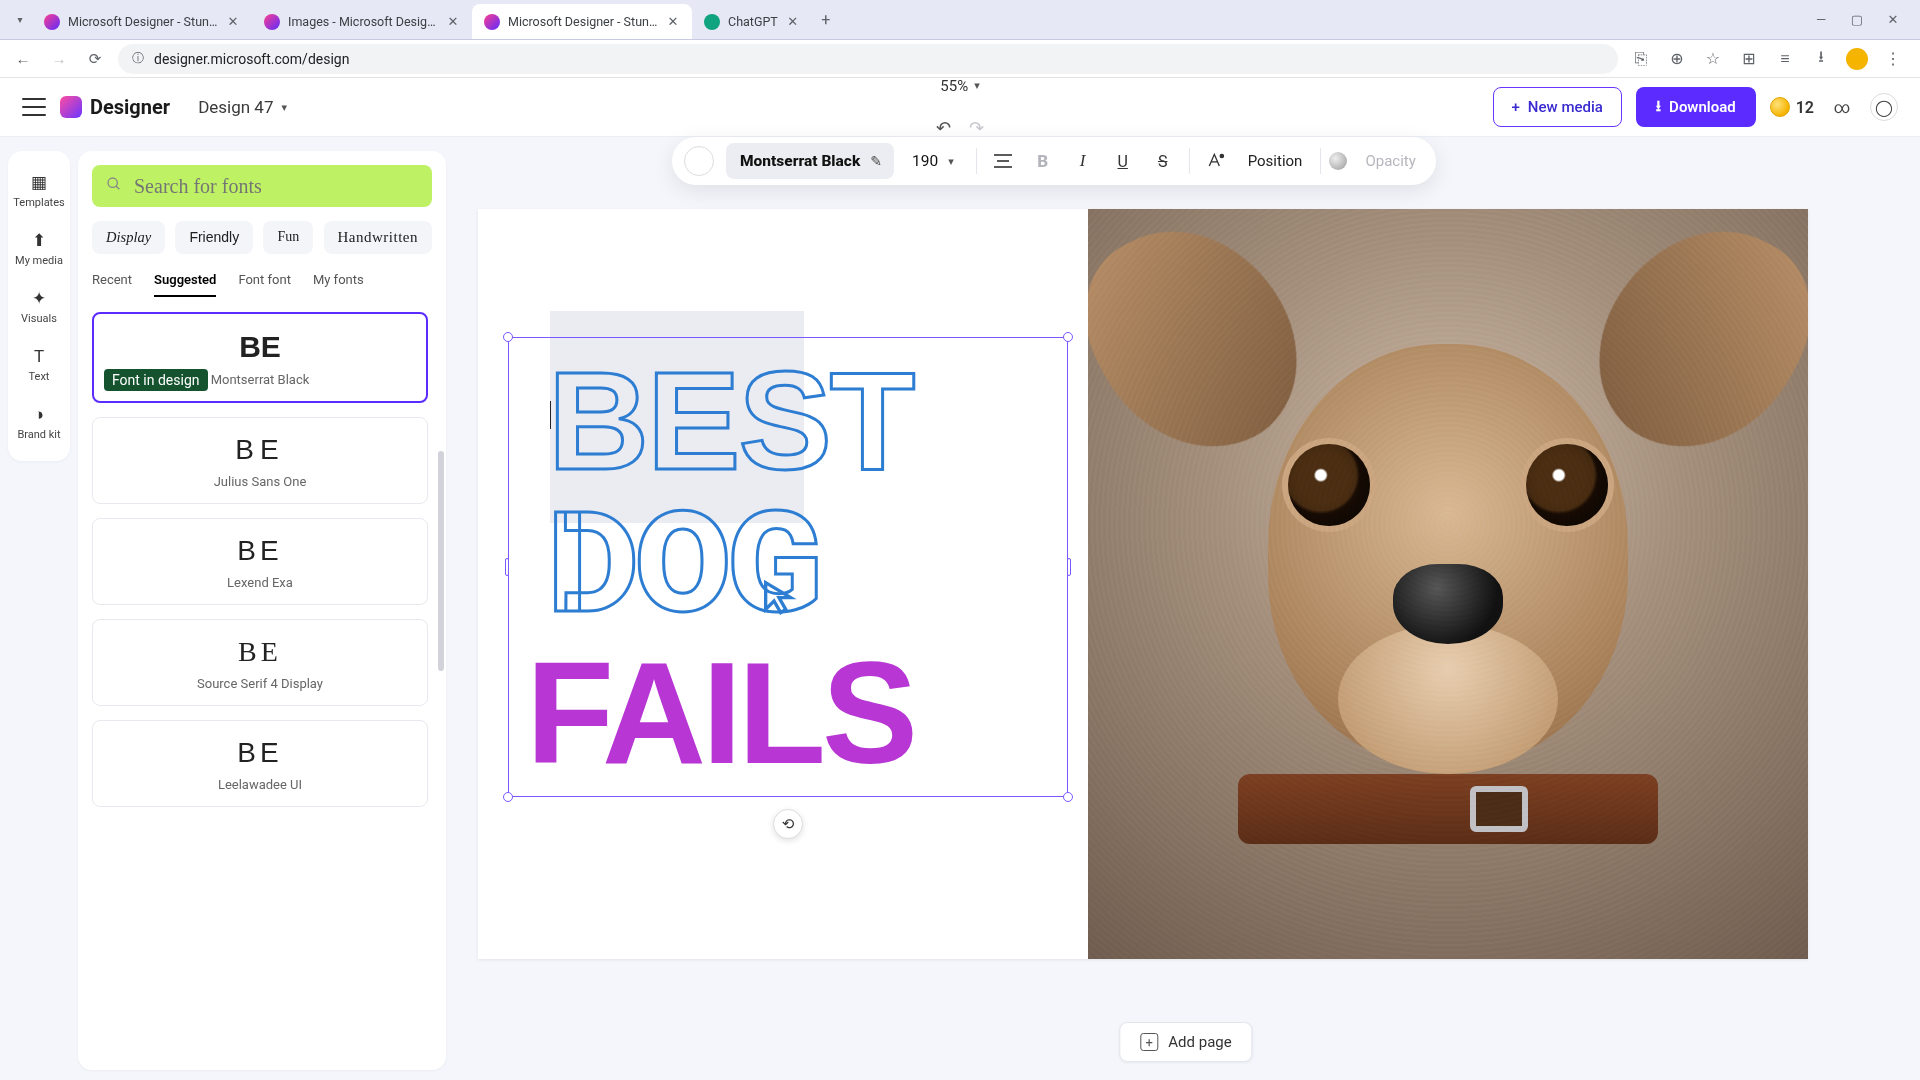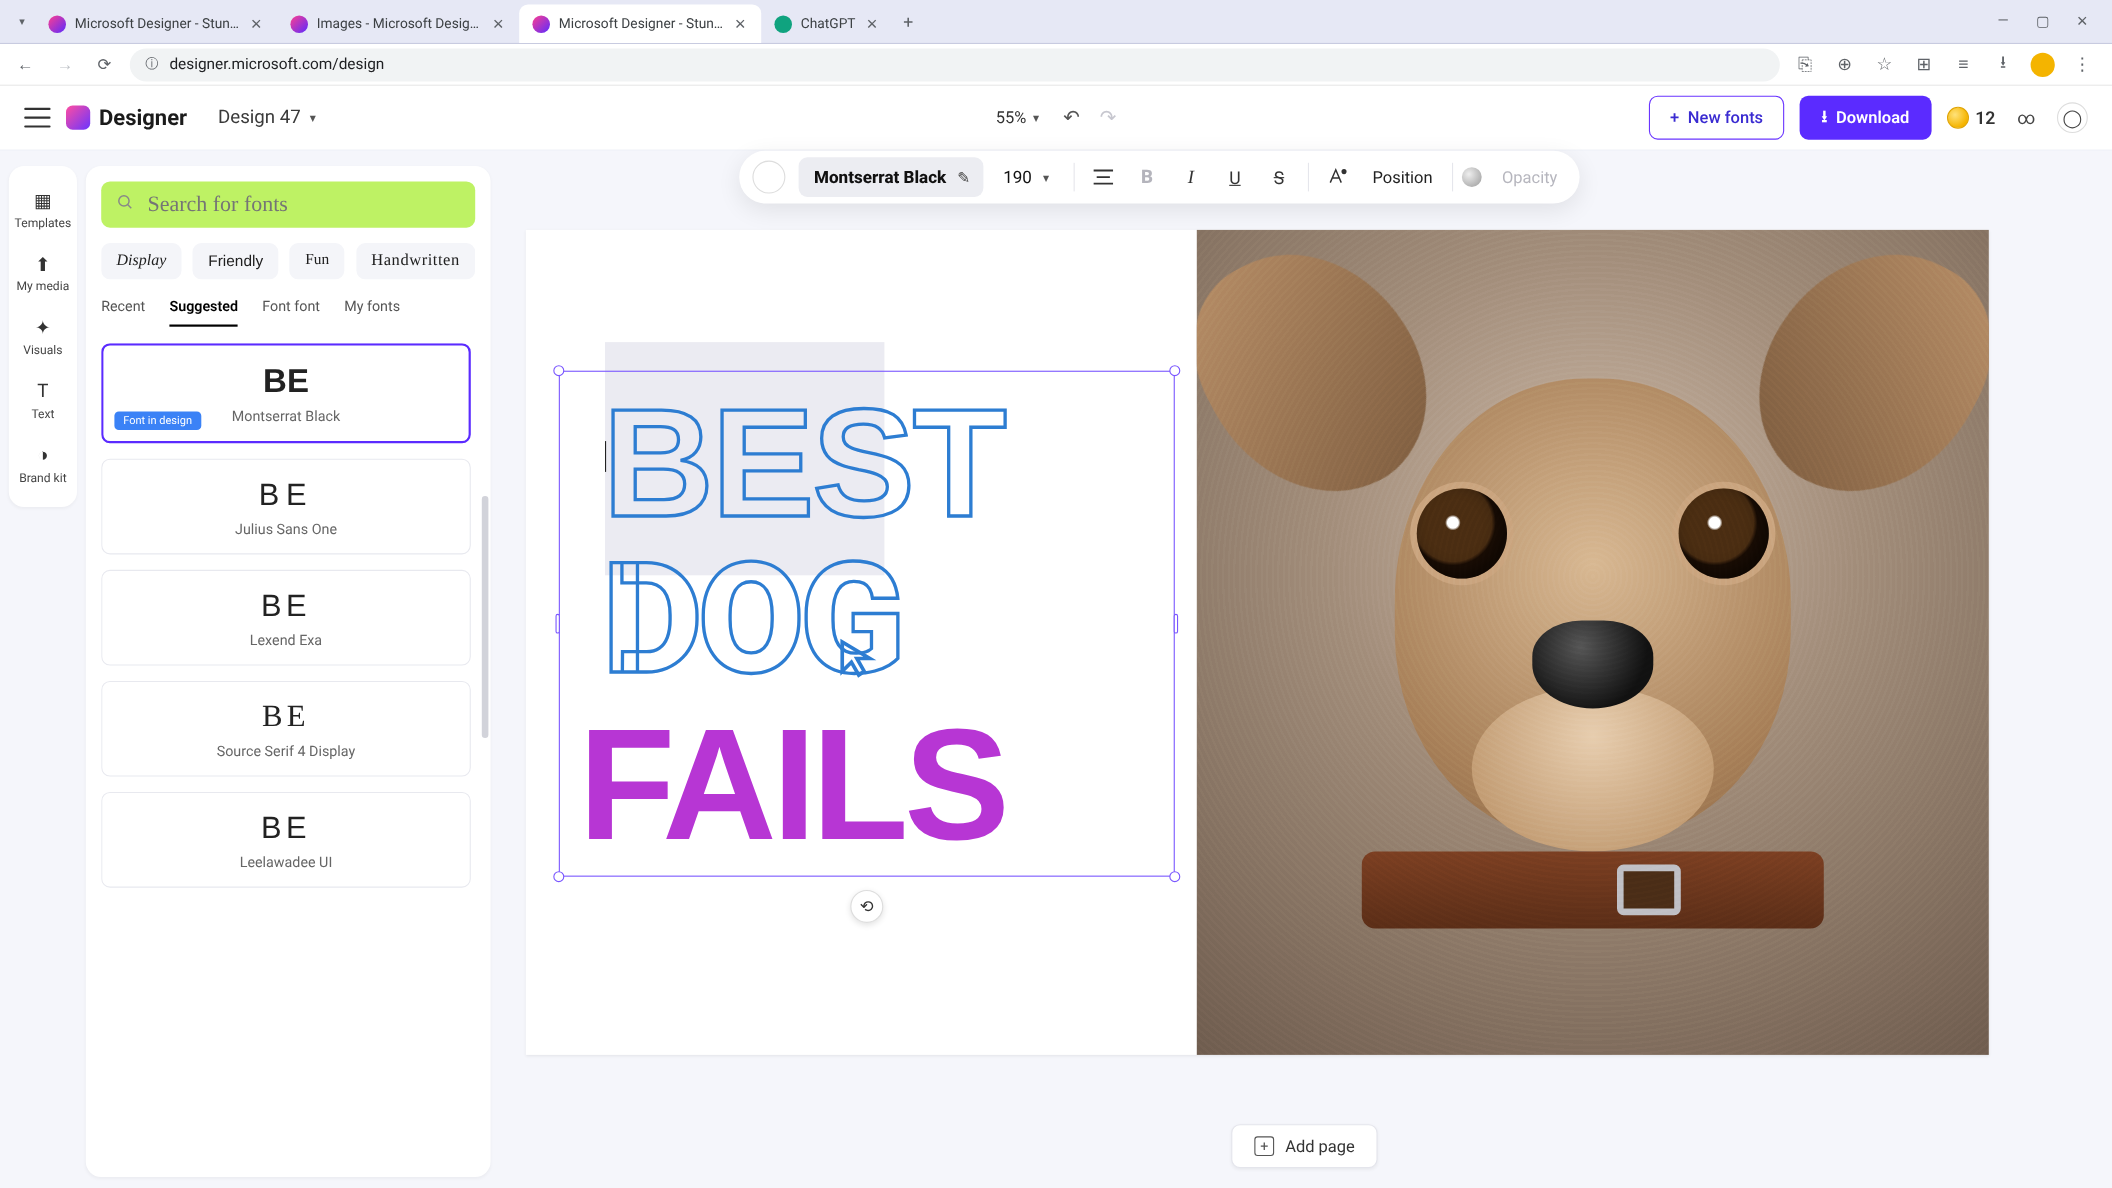--- a/index.html
+++ b/index.html
@@ -32,21 +32,21 @@
 
 .app-bar { background:#fff; height:59px; display:flex; align-items:center; padding: 0 22px; gap:14px; border-bottom:1px solid #eceef5; }
 .hamburger { width:24px; height:18px; display:flex; flex-direction:column; justify-content:space-between; cursor:pointer; }
 .hamburger span { height:2px; background:#323232; border-radius:1px; }
 .logo-wrap { display:flex; align-items:center; gap:8px; }
 .logo-mark { width:22px; height:22px; border-radius:6px; background:linear-gradient(135deg,#ff4da1,#6a35ff); }
 .logo-text { font-weight:700; font-size:20px; color:#1b1b1b; }
 .doc-name { display:flex; align-items:center; gap:8px; margin-left:14px; cursor:pointer; }
 .doc-name-text { font-size:17px; color:#3a3a3a; }
 .chev { font-size:11px; color:#555; }
-.zoom-group { margin-left:auto; margin-right:auto; display:flex; align-items:center; gap:22px; position:absolute; left:50%; transform:translateX(-50%); }
+.zoom-group { margin-left:auto; margin-right:auto; display:flex; align-items:center; gap:22px; position:absolute; left:50%; transform:translateX(-50%);flex-direction:column; }
 .zoom-sel { display:flex; align-items:center; gap:6px; font-size:15px; color:#333; cursor:pointer; }
 .undo-redo { display:flex; gap:18px; }
 .ur-btn { font-size:18px; cursor:pointer; color:#555; }
 .ur-btn.disabled { color:#c7c7cf; }
 .app-right { display:flex; align-items:center; gap:14px; margin-left:auto; }
 .btn-outline { height:40px; padding:0 18px; border:1px solid #6a35ff; color:#3a2bd1; border-radius:8px; display:flex; align-items:center; gap:8px; font-size:15px; font-weight:500; background:#fff; cursor:pointer; }
 .btn-fill { height:40px; padding:0 20px; background:#5b2bff; color:#fff; border-radius:8px; display:flex; align-items:center; gap:8px; font-size:15px; font-weight:600; cursor:pointer; border:none; }
 .coin { display:flex; align-items:center; gap:6px; font-size:16px; font-weight:600; color:#333; }
 .coin-ico { width:20px; height:20px; border-radius:50%; background:radial-gradient(circle at 35% 35%, #ffe27a, #f5b400 70%); border:1px solid #e0a300; }
 .top-ico { width:28px; height:28px; display:flex; align-items:center; justify-content:center; color:#444; cursor:pointer; border-radius:6px; }
@@ -79,21 +79,21 @@
 .font-list { margin-top:14px; overflow:auto; flex:1; padding-right:4px; }
 .font-card { border:1px solid #e8e9ef; border-radius:8px; padding:18px 14px 14px; margin-bottom:14px; text-align:center; cursor:pointer; position:relative; background:#fff; }
 .font-card.selected { border:2px solid #5b2bff; }
 .font-sample { font-size:28px; color:#222; letter-spacing:2px; line-height:1; }
 .font-sample.mblack { font-weight:900; font-family:Arial; letter-spacing:0; font-size:30px; }
 .font-sample.julius { font-weight:300; letter-spacing:6px; font-family: Arial; }
 .font-sample.lexend { font-weight:400; font-family:Arial; letter-spacing:4px; }
 .font-sample.sserif { font-family:'Times New Roman', serif; letter-spacing:4px; font-weight:400; }
 .font-sample.leela { font-family:Arial; letter-spacing:4px; font-weight:300; }
 .font-name { font-size:13px; color:#666; margin-top:10px; }
-.font-badge { position:absolute; left:10px; bottom:10px; background:#3b82f6; color:#fff; font-size:10px; padding:3px 8px; border-radius:4px; }
+.font-badge { position:absolute; left:10px; bottom:10px; background:#14532d; color:#fff; font-size:14px; padding:3px 8px; border-radius:4px; }
 .panel-scroll { position:absolute; right:2px; top:300px; width:6px; height:220px; background:#d2d3da; border-radius:3px; }
 
 
 .canvas-area { flex:1; position:relative; padding:14px 0 0 26px; }
 
 
 .float-tb { position:absolute; top:0; left:220px; height:48px; background:#fff; border-radius:28px; box-shadow:0 6px 22px rgba(0,0,0,.09); display:flex; align-items:center; padding:0 10px 0 12px; gap:4px; }
 .swatch { width:30px; height:30px; border-radius:50%; border:1px solid #ddd; background:#fff; cursor:pointer; margin-right:8px; }
 .font-pill { height:36px; background:#ecedf2; border-radius:8px; display:flex; align-items:center; gap:10px; padding:0 12px 0 14px; cursor:pointer; }
 .font-pill-name { font-weight:800; font-size:15.5px; color:#111; }
@@ -223,21 +223,21 @@
       <span class="chev">▾</span>
     </div>
     <div class="undo-redo">
       <div class="ur-btn">↶</div>
       <div class="ur-btn disabled">↷</div>
     </div>
   </div>
   <div class="app-right">
     <button class="btn-outline">
       <span>+</span>
-      <span>New fonts</span>
+      <span>New media</span>
     </button>
     <button class="btn-fill">
       <span>⭳</span>
       <span>Download</span>
     </button>
     <div class="coin">
       <div class="coin-ico"></div>
       <span>12</span>
     </div>
     <div class="top-ico">∞</div>

